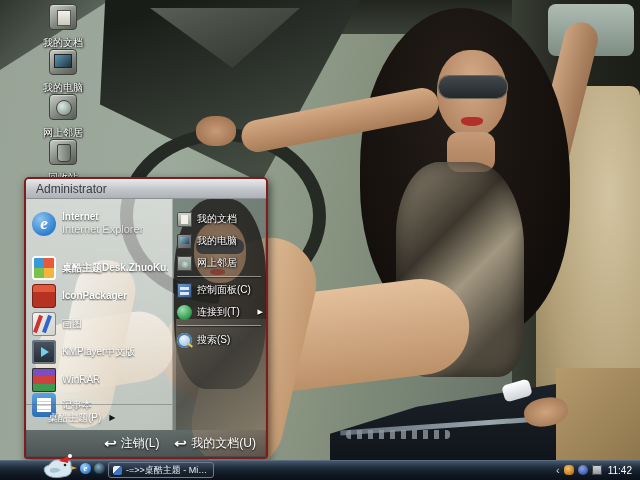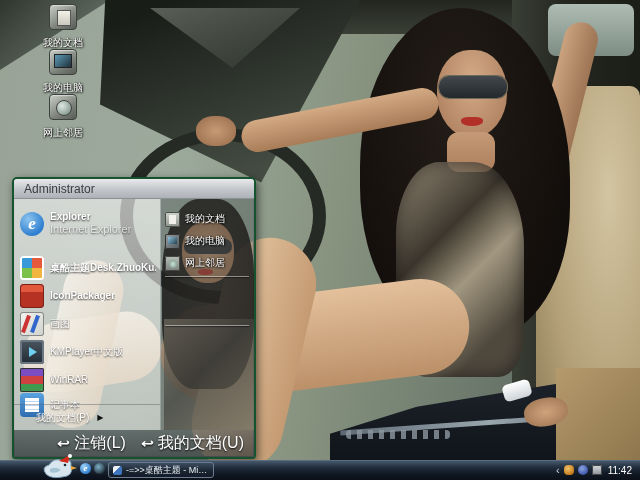--- a/index.html
+++ b/index.html
@@ -41,21 +41,21 @@
   .dlabel{display:block;margin-top:2px;font-size:10px;color:#fff;text-shadow:0 1px 2px #000,1px 0 2px #000;}
   .dbmp{display:inline-block;width:26px;height:24px;position:relative;}
   .bmp-frame{background:linear-gradient(145deg,#c9cdc7,#7d837b 60%,#565c55);border:1px solid #3c413b;border-radius:4px;box-shadow:inset 0 1px 1px rgba(255,255,255,.5);}
   .dbmp::after{content:"";position:absolute;}
   .i-mydocs::after{left:7px;top:5px;width:12px;height:14px;background:linear-gradient(180deg,#f2f2ea,#c9c9bd);border:1px solid #555;}
   .i-mycomp::after{left:4px;top:4px;width:16px;height:12px;background:linear-gradient(135deg,#5d9bb8,#20303a);border:1px solid #222;}
   .i-mynet::after{left:6px;top:5px;width:14px;height:14px;border-radius:50%;background:radial-gradient(circle at 35% 35%,#dfe8e2,#8fa39a 70%,#5d6f66);border:1px solid #444;}
   .i-mybin::after{left:7px;top:4px;width:12px;height:16px;background:linear-gradient(90deg,#aab0a8,#6f766e);border:1px solid #3a3f39;border-radius:2px 2px 4px 4px;}
 
   
-  .smenu{left:12px;top:177px;width:240px;height:278px;border:2px solid #14532d;border-radius:5px 5px 3px 3px;
+  .smenu{left:24px;top:177px;width:240px;height:278px;border:2px solid #7f1d1d;border-radius:5px 5px 3px 3px;
     box-shadow:2px 3px 8px rgba(0,0,0,.55),inset 0 0 0 1px #888;overflow:hidden;background:rgba(120,128,130,.15);}
   .smhead{position:absolute;left:0;top:0;width:100%;height:20px;
     background:linear-gradient(180deg,#e9eaec,#c2c5ca 55%,#aeb2b8);border-bottom:1px solid #8d9196;
     font-size:12px;color:#3a3d40;line-height:20px;padding-left:10px;box-sizing:border-box;}
   .smbody{position:absolute;left:0;top:20px;width:100%;height:231px;}
   
   .mb-hair{position:absolute;left:148px;top:0;width:92px;height:190px;background:radial-gradient(ellipse at 50% 35%,#241c16,#110d0a);border-radius:40% 40% 35% 35%;opacity:.85;}
   .mb-face{position:absolute;left:168px;top:22px;width:52px;height:62px;background:radial-gradient(#cfa57e,#a87a58);border-radius:46%;opacity:.8;}
   .mb-glass{position:absolute;left:170px;top:40px;width:48px;height:15px;background:#2c3134;border-radius:7px;opacity:.85;}
   .mb-lips{position:absolute;left:184px;top:70px;width:15px;height:6px;background:#a82e26;border-radius:45%;opacity:.8;}
@@ -108,21 +108,21 @@
   .ri-cp{background:linear-gradient(135deg,#6f9cd0,#2f5a94);box-shadow:inset 0 0 0 1px #1d3a62;}
   .ri-cp::after{content:"";position:absolute;left:3px;top:3px;width:9px;height:9px;background:repeating-linear-gradient(0deg,#dce8f6 0 3px,rgba(0,0,0,0) 3px 5px);}
   .ri-conn{border-radius:50%;background:radial-gradient(circle at 35% 30%,#9fe0ae,#2f9a4e 70%,#176a30);}
   .ri-search{border-radius:50%;background:radial-gradient(circle at 40% 35%,#eaf4fb,#9cc4e0 70%);box-shadow:inset 0 0 0 2px #4d7ca6;}
   .ri-search::after{content:"";position:absolute;left:10px;top:11px;width:6px;height:2px;background:#e8c25a;transform:rotate(38deg);}
   .ri-run{background:linear-gradient(180deg,#3c4854,#1d262f);box-shadow:inset 0 0 0 1px #5c6a76;}
   .ri-run::after{content:"";position:absolute;left:4px;top:4px;border-left:7px solid #7de08a;border-top:4px solid transparent;border-bottom:4px solid transparent;}
 
   .footbtn{display:flex;align-items:center;gap:5px;cursor:default;}
   .footbtn .fic{color:#fff;font-size:13px;font-weight:bold;text-shadow:0 1px 2px #000;transform:scaleX(1.2);}
-  .footbtn .txt{font-size:16px;color:#fff;text-shadow:0 1px 2px #000;}
+  .footbtn .txt{font-size:12px;color:#fff;text-shadow:0 1px 2px #000;}
 
   
   .taskbar{left:0;top:460px;width:640px;height:20px;background:linear-gradient(180deg,#45586c 0,#23303f 30%,#101823 65%,#0a0f17 100%);border-top:1px solid #5a6c80;}
   .orb{left:40px;top:454px;width:38px;height:26px;cursor:pointer;}
   .ql{left:80px;top:463px;display:flex;align-items:center;gap:3px;}
   .qlic{width:11px;height:11px;border-radius:3px;}
   .ql-ie{background:radial-gradient(circle at 35% 30%,#9ed0f4,#2f7fd0 75%);border-radius:50%;color:#fff;font:italic bold 9px "Liberation Serif",serif;text-align:center;line-height:11px;}
   .ql-globe{border-radius:50%;background:radial-gradient(circle at 40% 35%,#7fb0c8,#23343e 75%);}
   .ql-win{background:linear-gradient(180deg,#cfd4d8 0 35%,#7e8890 35%);box-shadow:inset 0 0 0 1px #39424a;}
   .qlchev{color:#cfd8e0;font-size:9px;line-height:11px;}
@@ -176,41 +176,45 @@
       <span class="dlabel">我的文档</span>
     </div>
     <div class="dicon">
       <span class="dbmp bmp-frame i-mycomp"></span>
       <span class="dlabel">我的电脑</span>
     </div>
     <div class="dicon">
       <span class="dbmp bmp-frame i-mynet"></span>
       <span class="dlabel">网上邻居</span>
     </div>
+    <div class="dicon">
+      <span class="dbmp bmp-frame i-mybin"></span>
+      <span class="dlabel">回收站</span>
+    </div>
   </div>
 
   <div class="abs smenu">
     <div class="smhead">
       <span>Administrator</span>
     </div>
     <div class="smbody">
       <div class="mb-hair"></div>
       <div class="mb-face"></div>
       <div class="mb-glass"></div>
       <div class="mb-lips"></div>
       <div class="mb-dress"></div>
       <div class="mb-leg1"></div>
       <div class="mb-leg2"></div>
 
       <div class="smleft">
         <div class="lrow l2" style="top:8px">
           <span class="mi mi-ie">
               <i class="eg">e</i>
             </span>
-          <span class="txt"><b>Explorer</b>
+          <span class="txt"><b>Internet</b>
             <span class="sub">Internet Explorer</span></span>
         </div>
         <div class="lrow" style="top:56px">
           <span class="mi mi-zk"></span>
           <span class="txt"><b>桌酷主题Desk.ZhuoKu.Com</b></span>
         </div>
         <div class="lrow" style="top:84px">
           <span class="mi mi-ipk"></span>
           <span class="txt"><b>IconPackager</b></span>
         </div>
@@ -224,40 +228,53 @@
         </div>
         <div class="lrow" style="top:168px">
           <span class="mi mi-rar"></span>
           <span class="txt">WinRAR</span>
         </div>
         <div class="lrow" style="top:193px">
           <span class="mi mi-npd"></span>
           <span class="txt">记事本</span>
         </div>
         <div class="allprog">
-          <span class="txt">我的文档(P)</span>
+          <span class="txt">桌酷主题(P)</span>
           <span class="arr">▶</span>
         </div>
       </div>
 
       <div class="smright">
         <div class="rrow" style="top:10px">
           <span class="ri ri-doc"></span>
           <span class="txt">我的文档</span>
         </div>
         <div class="rrow" style="top:32px">
           <span class="ri ri-comp"></span>
           <span class="txt">我的电脑</span>
         </div>
         <div class="rrow" style="top:54px">
           <span class="ri ri-net"></span>
           <span class="txt">网上邻居</span>
         </div>
         <div class="rsep" style="top:77px"></div>
+        <div class="rrow" style="top:81px">
+          <span class="ri ri-cp"></span>
+          <span class="txt">控制面板(C)</span>
+        </div>
+        <div class="rrow" style="top:103px">
+          <span class="ri ri-conn"></span>
+          <span class="txt">连接到(T)</span>
+          <span class="sub-arr">▶</span>
+        </div>
         <div class="rsep" style="top:126px"></div>
+        <div class="rrow" style="top:131px">
+          <span class="ri ri-search"></span>
+          <span class="txt">搜索(S)</span>
+        </div>
       </div>
     </div>
 
     <div class="smfoot">
       <div class="footbtn">
         <span class="fic">↩</span>
         <span class="txt">注销(L)</span>
       </div>
       <div class="footbtn">
         <span class="fic">↩</span>

